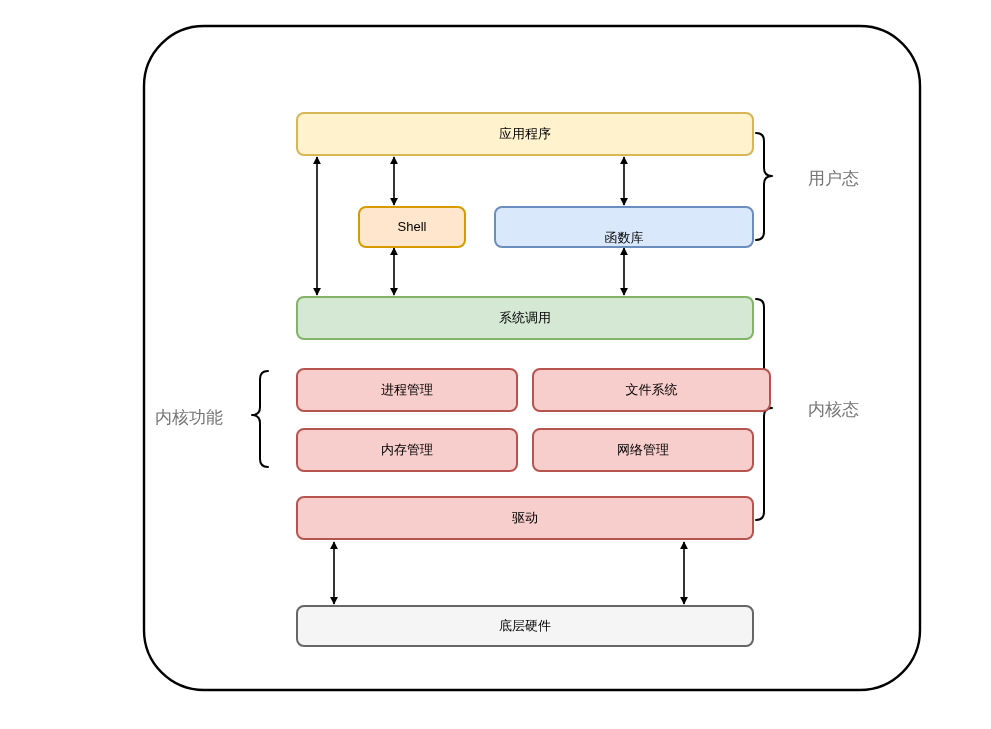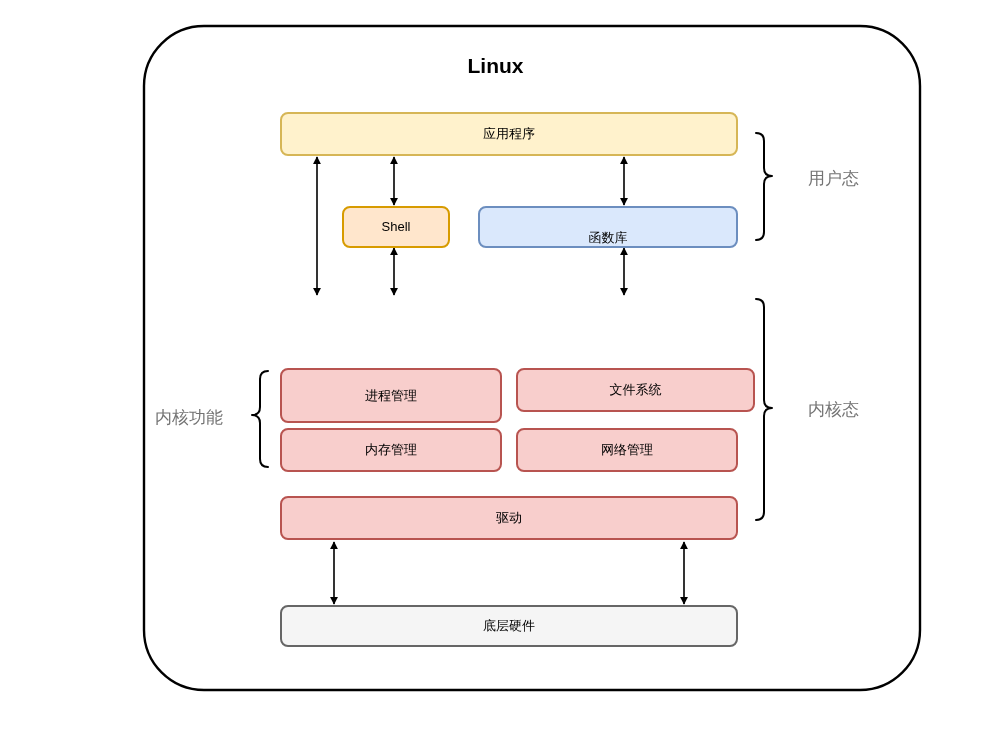--- a/index.html
+++ b/index.html
@@ -34,20 +34,21 @@
     align-items: center;
     justify-content: center;
     border-style: solid;
     border-width: 2px;
     border-radius: 8px;
     font-size: 13px;
     color: #000000;
     line-height: 1.2;
     text-align: center;
     z-index: 3;
+    margin-left: 16px;
   }
   .label-text {
     position: absolute;
     font-size: 17px;
     color: #737373;
     white-space: nowrap;
     z-index: 3;
   }
   #diagram-title {
     position: absolute;
@@ -92,39 +93,42 @@
       <line x1="684" y1="542" x2="684" y2="604"></line>
     </g>
 
     <path fill="none" stroke="#000000" stroke-width="2" stroke-linecap="round" stroke-linejoin="round" d="M 756 133 q 8 0 8 8 L 764 168 q 0 8 8 8 q -8 0 -8 8 L 764 232 q 0 8 -8 8"></path>
 
     <path fill="none" stroke="#000000" stroke-width="2" stroke-linecap="round" stroke-linejoin="round" d="M 756 299 q 8 0 8 8 L 764 400 q 0 8 8 8 q -8 0 -8 8 L 764 512 q 0 8 -8 8"></path>
 
     <path fill="none" stroke="#000000" stroke-width="2" stroke-linecap="round" stroke-linejoin="round" d="M 268 371 q -8 0 -8 8 L 260 407 q 0 8 -8 8 q 8 0 8 8 L 260 459 q 0 8 8 8"></path>
   </svg>
 
-  <div id="diagram-title">Linux</div>
 
   <div class="box" style="left:280px; top:112px; width:458px; height:44px;
               background:#fff2cc; border-color:#d6b656;">
     <span>应用程序</span>
   </div>
 
   <div class="box" style="left:342px; top:206px; width:108px; height:42px;
               background:#ffe6cc; border-color:#d79b00;">
     <span>Shell</span>
   </div>
 
   <div class="box" style="left:478px; top:206px; width:260px; height:42px;
               background:#dae8fc; border-color:#6c8ebf;align-items:flex-end;">
     <span>函数库</span>
   </div>
 
+  <div class="box" style="left:280px; top:296px; width:458px; height:44px;
+              background:#d5e8d4; border-color:#82b366;">
+    <span>系统调用</span>
+  </div>
 
-  <div class="box" style="left:280px; top:368px; width:222px; height:55px;
+  <div class="box" style="left:280px; top:368px; width:222px; height:44px;
               background:#f8cecc; border-color:#b85450;">
     <span>进程管理</span>
   </div>
 
   <div class="box" style="left:516px; top:368px; width:239px; height:44px;
               background:#f8cecc; border-color:#b85450;">
     <span>文件系统</span>
   </div>
 
   <div class="box" style="left:280px; top:428px; width:222px; height:44px;

